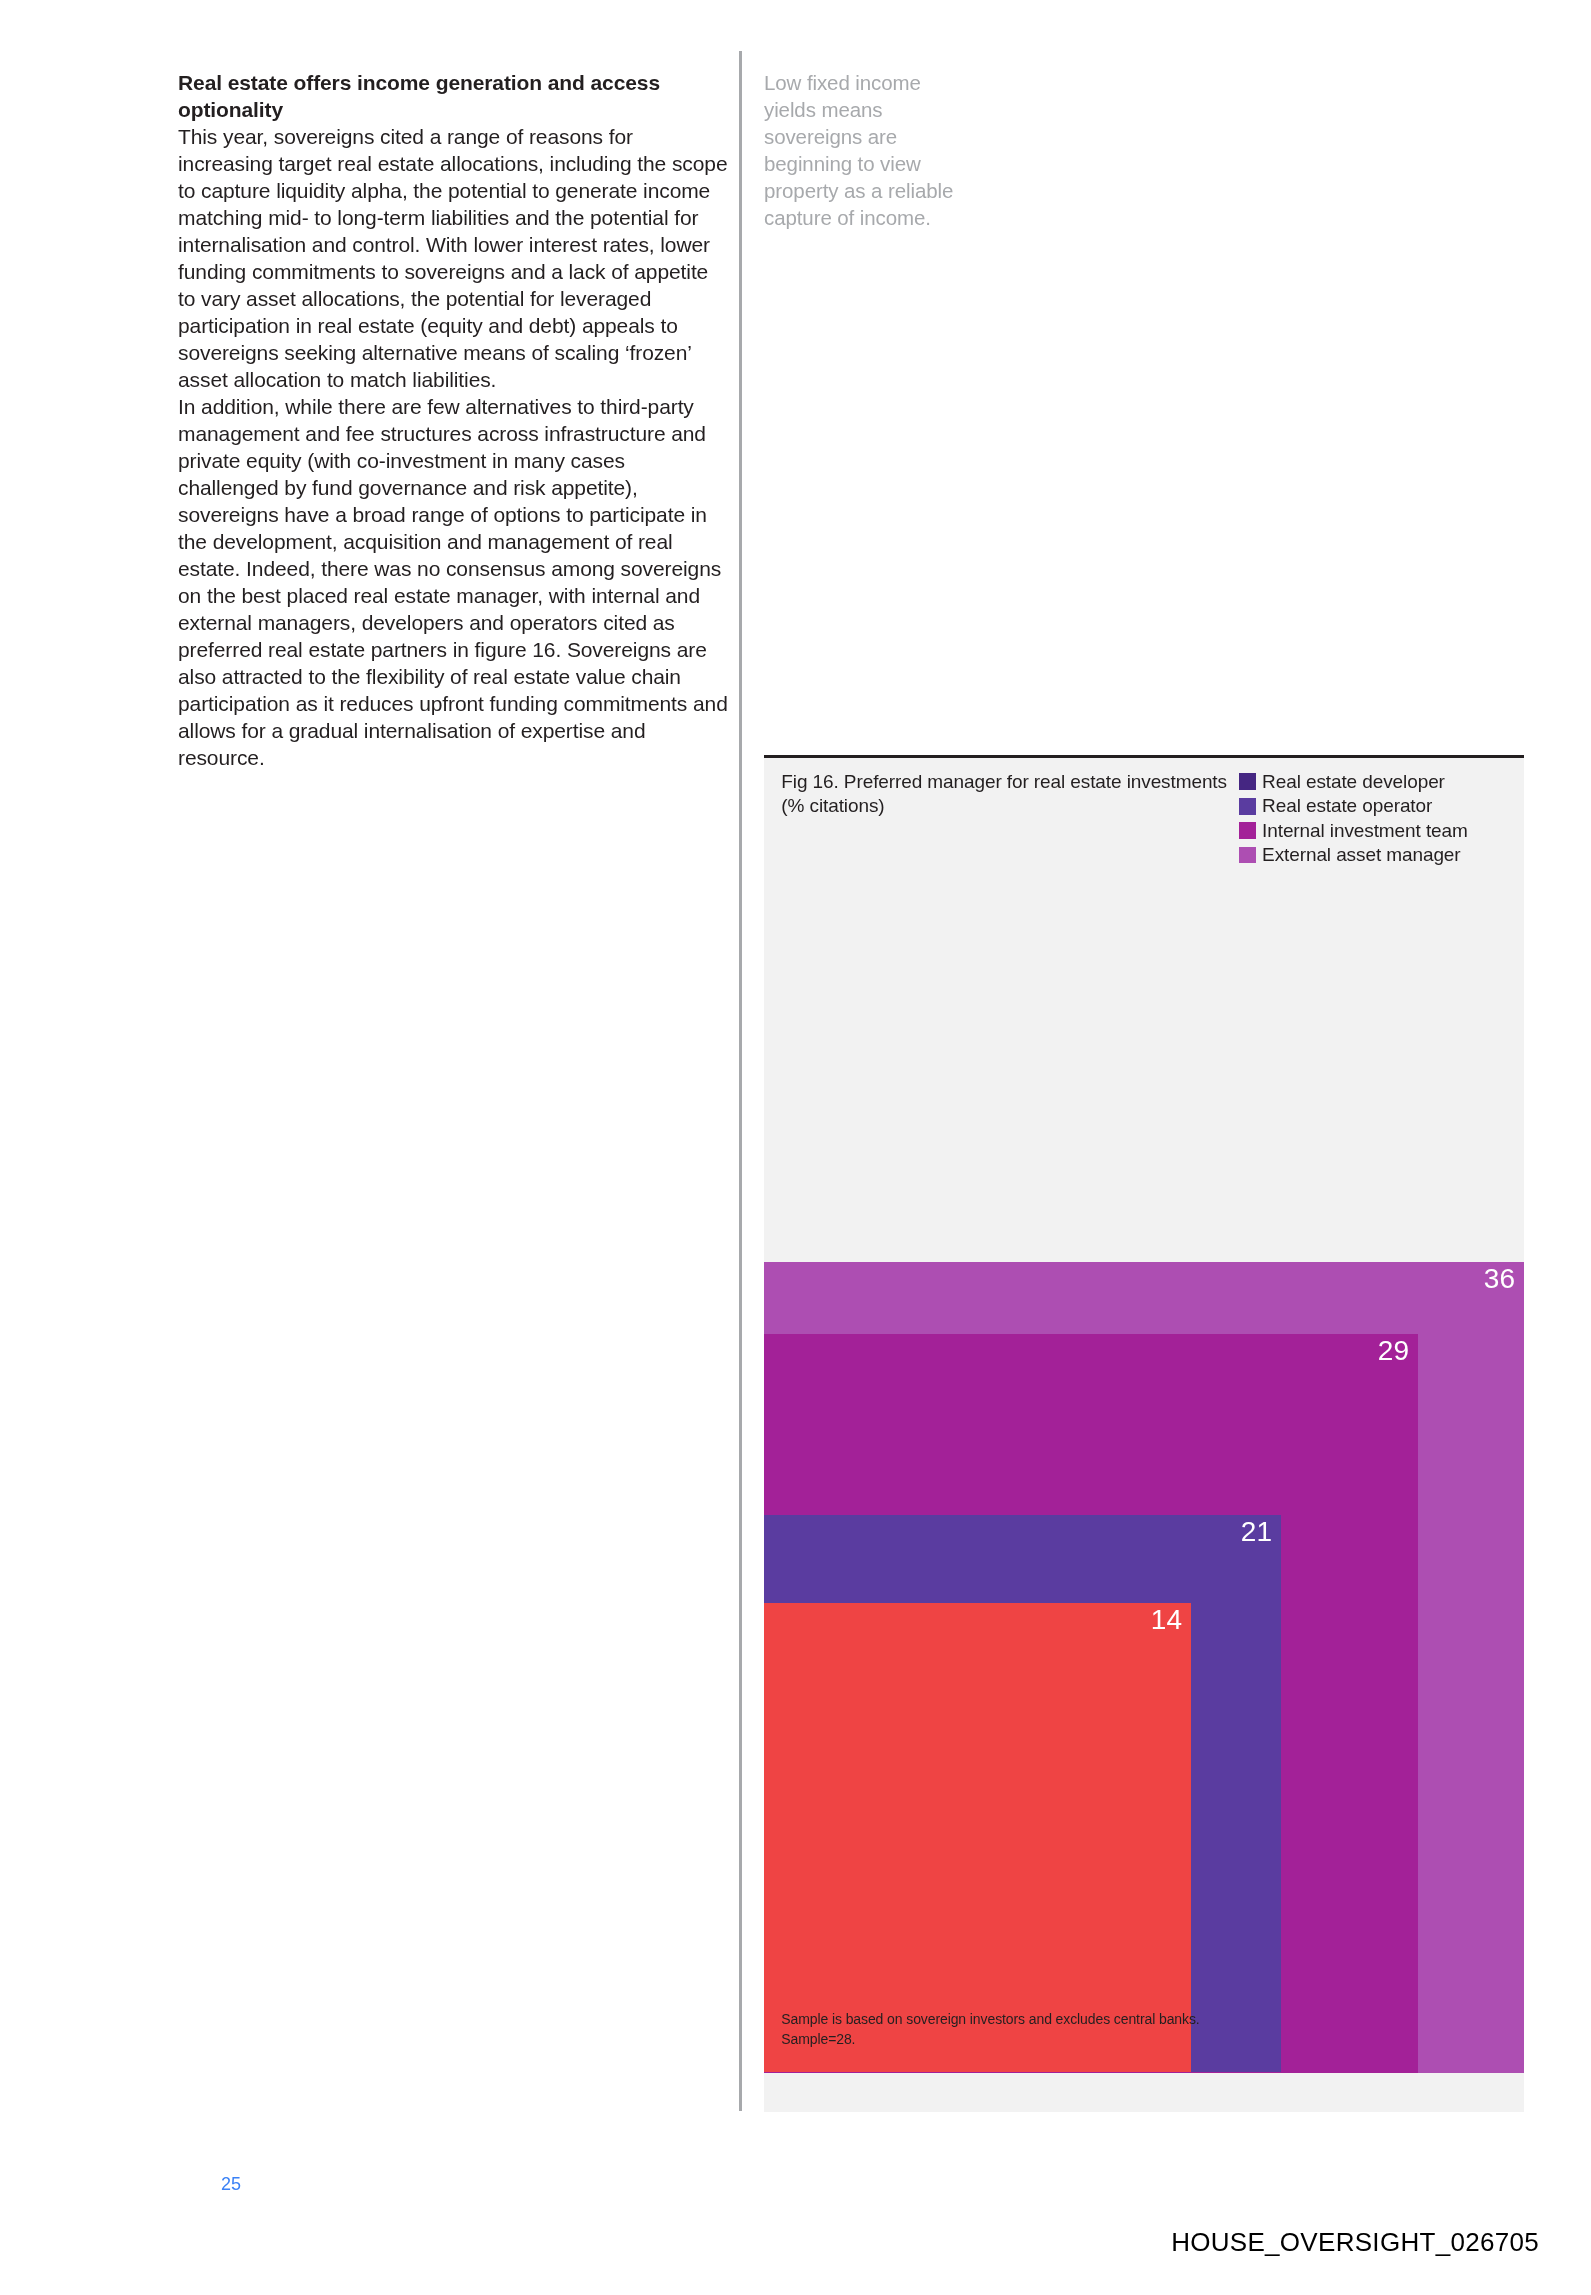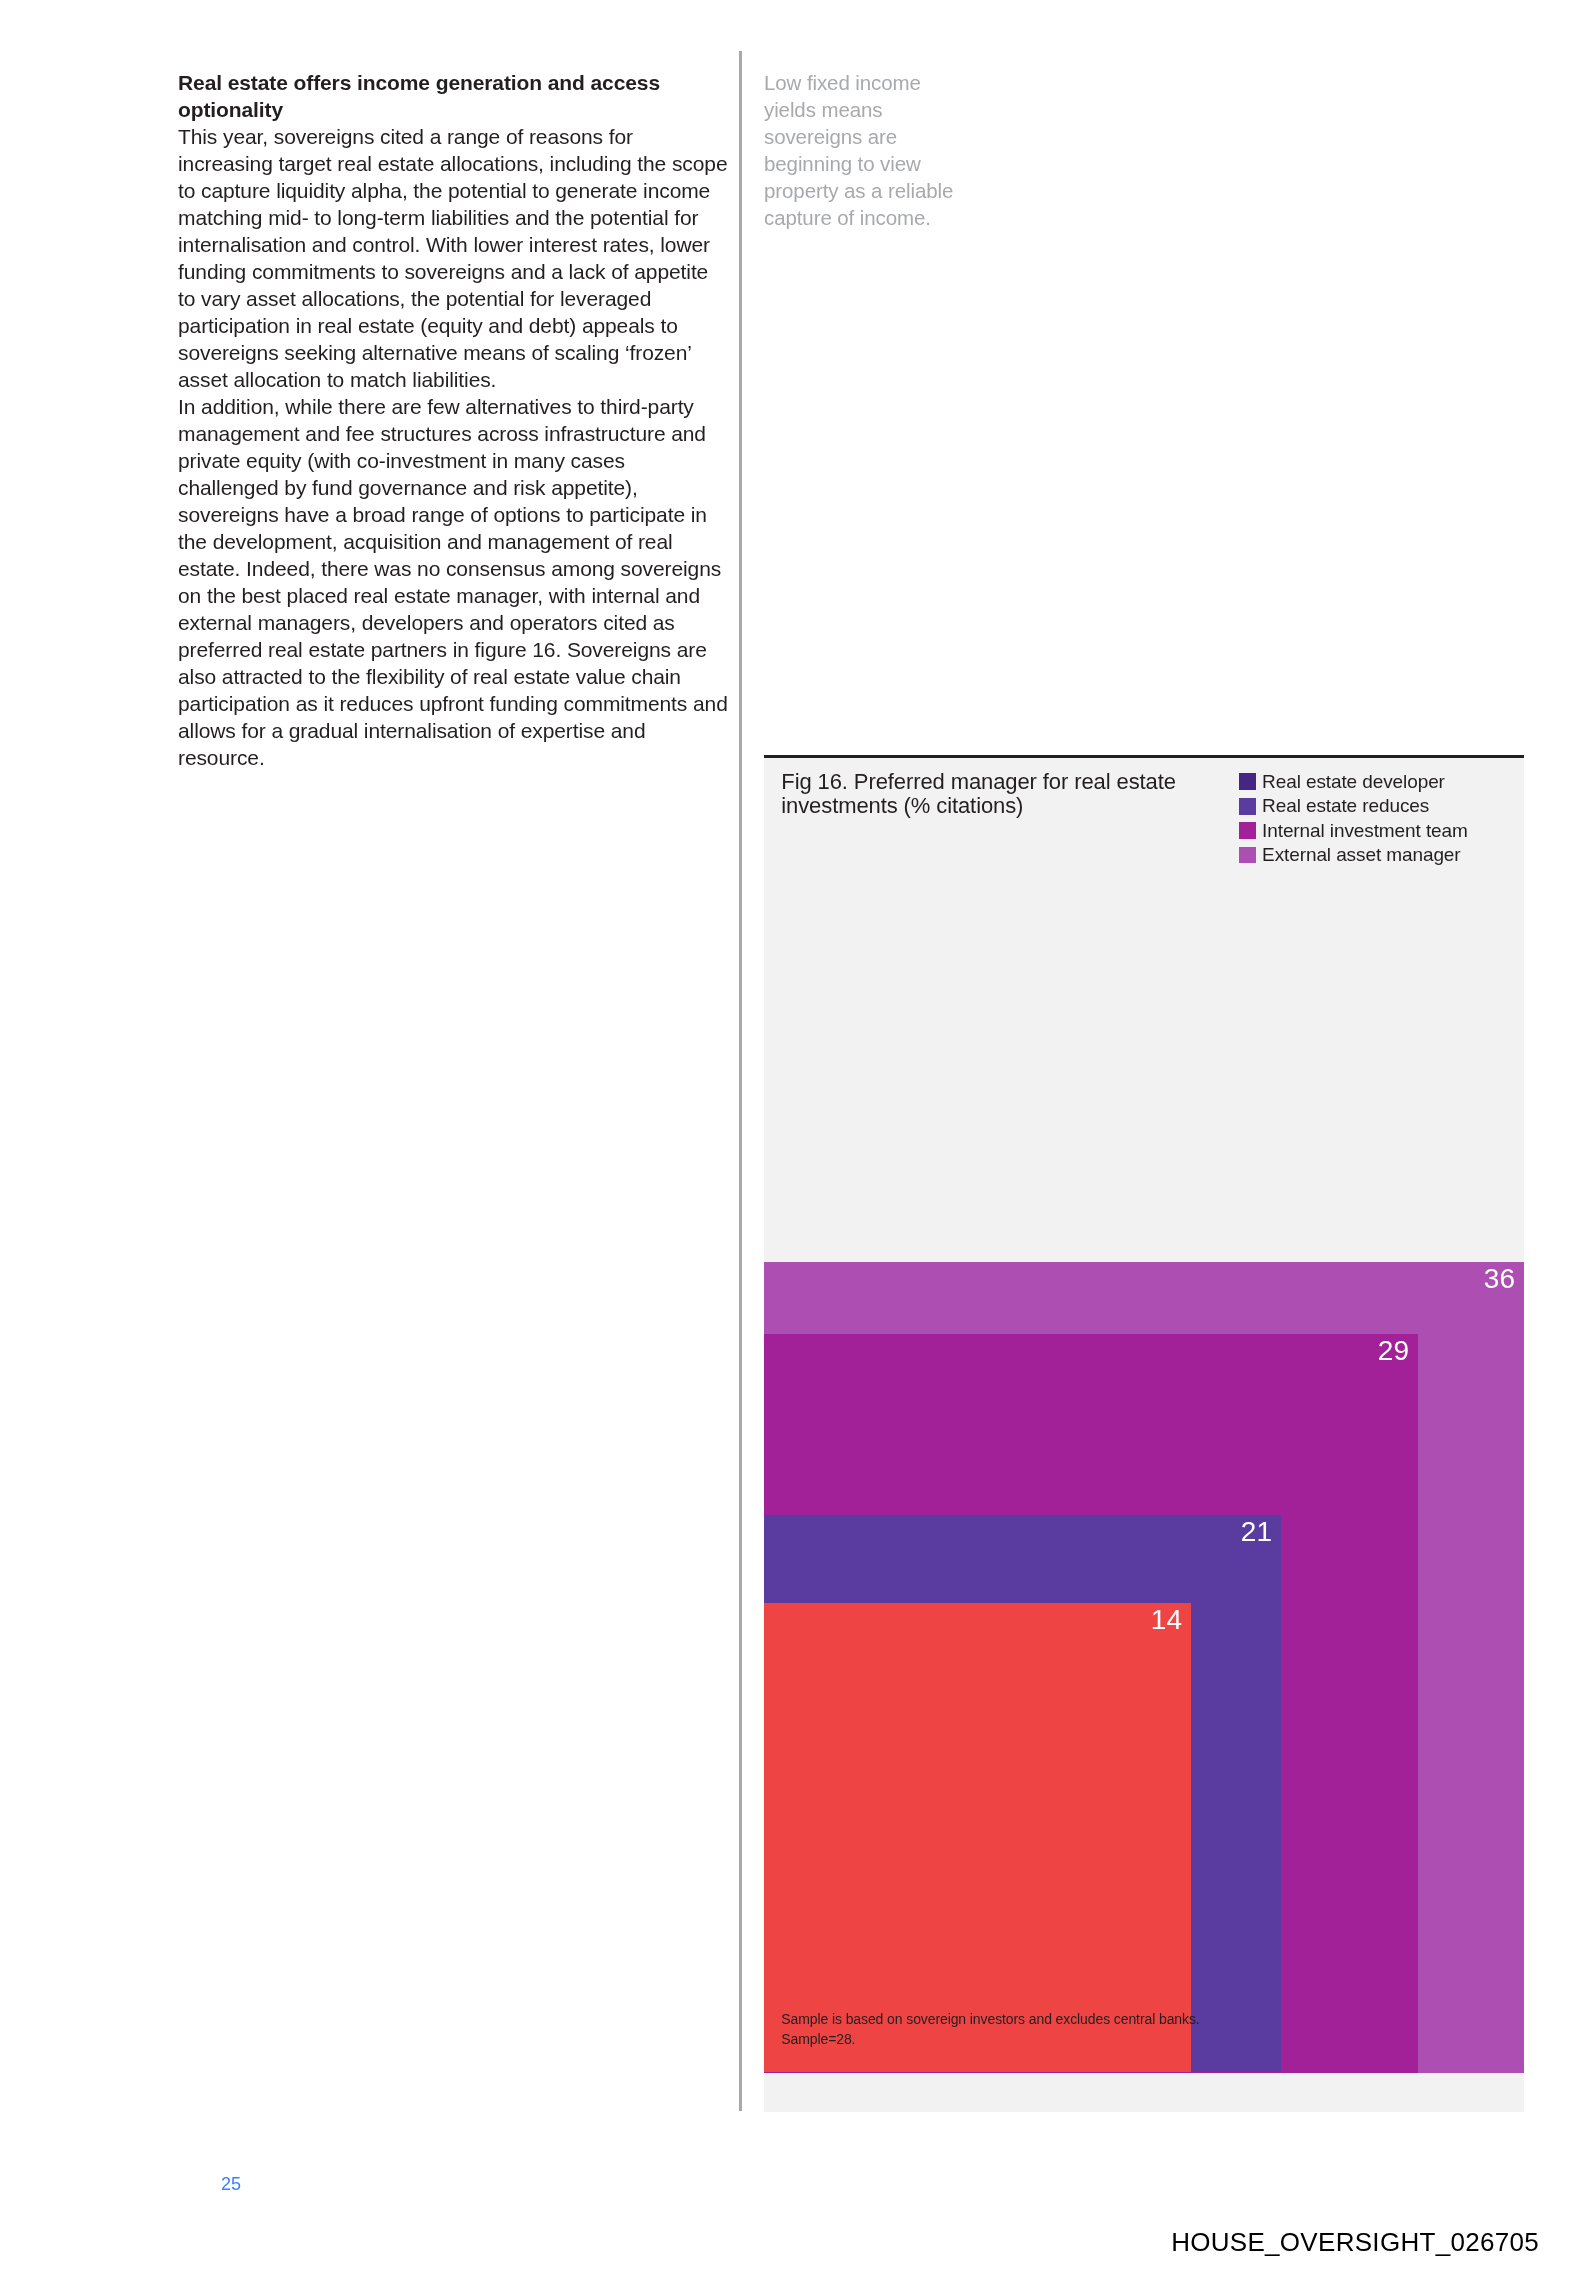--- a/index.html
+++ b/index.html
@@ -85,21 +85,21 @@
     left: 0;
     top: 0;
     width: 100%;
     height: 103px;
   }
   .figure-title {
     position: absolute;
     left: 17.3px;
     top: 11.6px;
     width: 449px;
-    font-size: 22px;
+    font-size: 19px;
     line-height: 24.4px;
     color: #231f20;
     letter-spacing: -0.1px;
   }
   .figure-legend {
     position: absolute;
     left: 475px;
     top: 11.6px;
     width: 282px;
   }
@@ -212,21 +212,21 @@
     <div class="figure-header">
       <div class="figure-title">Fig 16. Preferred manager for real estate investments (% citations)</div>
 
       <div class="figure-legend">
         <div class="legend-item">
           <span class="legend-swatch" style="background:#452682;"></span>
           <span class="legend-label">Real estate developer</span>
         </div>
         <div class="legend-item">
           <span class="legend-swatch" style="background:#5a3ca0;"></span>
-          <span class="legend-label">Real estate reduces</span>
+          <span class="legend-label">Real estate operator</span>
         </div>
         <div class="legend-item">
           <span class="legend-swatch" style="background:#a32198;"></span>
           <span class="legend-label">Internal investment team</span>
         </div>
         <div class="legend-item">
           <span class="legend-swatch" style="background:#ad4eb2;"></span>
           <span class="legend-label">External asset manager</span>
         </div>
       </div>

